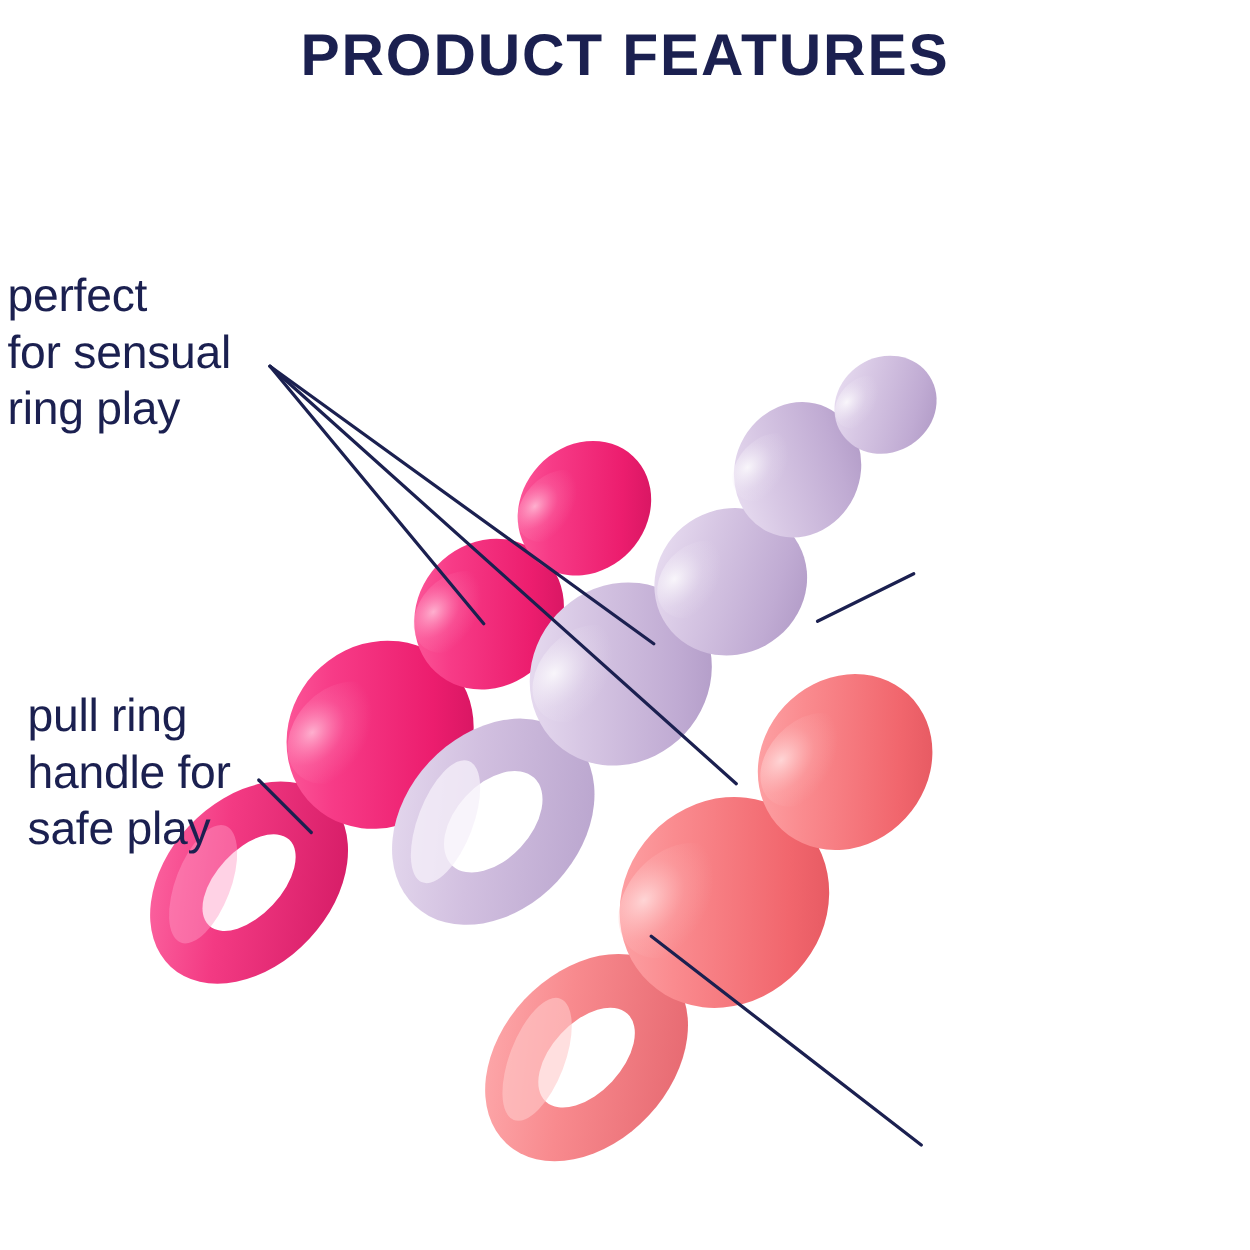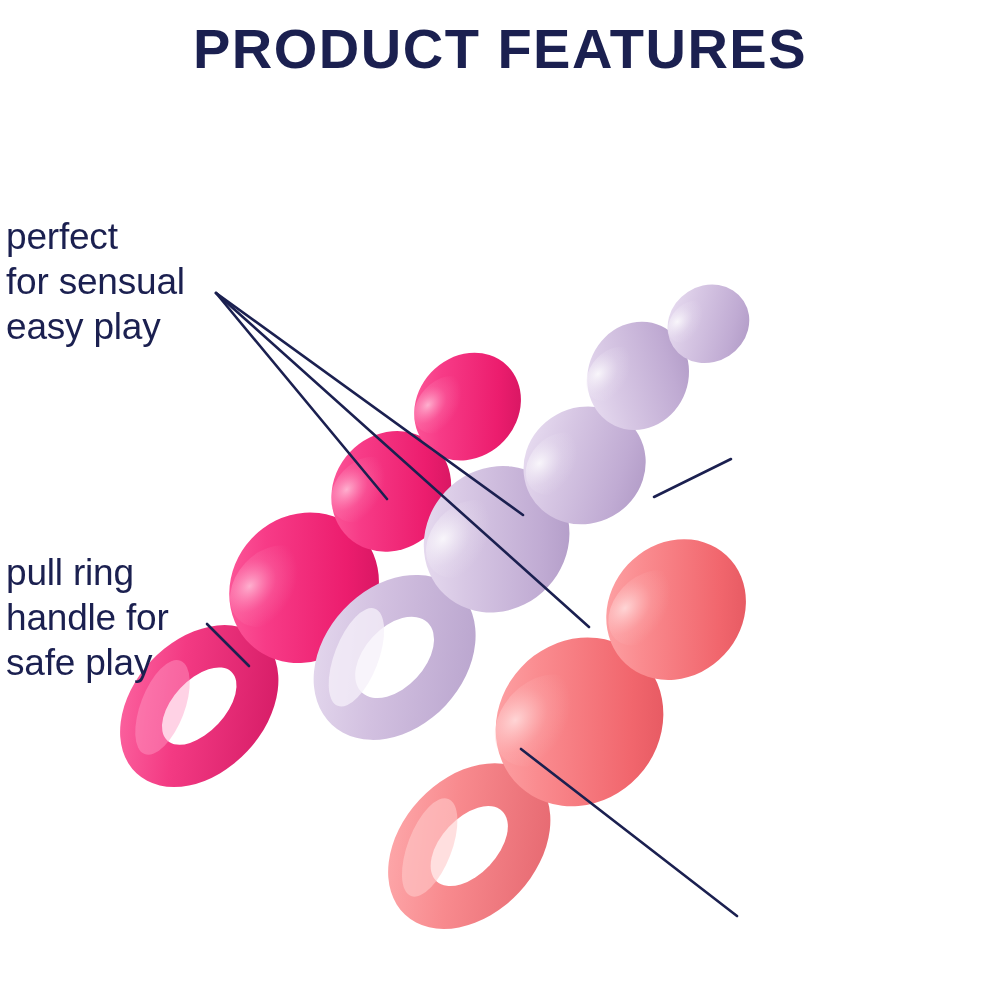--- a/index.html
+++ b/index.html
@@ -16,37 +16,37 @@
     font-family: "Liberation Sans", sans-serif;
   }
   #title {
     position: absolute;
     top: 16px;
     left: 0;
     width: 1000px;
     text-align: center;
     font-family: "Liberation Sans", sans-serif;
     font-weight: bold;
-    font-size: 56px;
+    font-size: 47px;
     letter-spacing: 1.5px;
     color: #1b2050;
     white-space: nowrap;
   }
   .callout {
     position: absolute;
     color: #1b2050;
     font-family: "Liberation Sans", sans-serif;
     font-weight: 500;
     font-size: 37px;
     line-height: 1.22;
     white-space: pre-line;
     letter-spacing: -0.2px;
   }
   #callout-sensual   { left: 6px;   top: 214px; }
-  #callout-pullring  { left: 6px;   top: 550px; }
+  #callout-pullring  { left: 22px;   top: 550px; }
   #callout-gradual   { left: 745px; top: 363px; }
   #callout-silicone  { left: 745px; top: 840px; }
 
   #art {
     position: absolute;
     left: 0; top: 0;
     width: 1000px;
     height: 1000px;
   }
   #leaders {
@@ -201,21 +201,21 @@
       <line x1="216" y1="293" x2="523" y2="515"></line>
       <line x1="216" y1="293" x2="589" y2="627"></line>
       <line x1="207" y1="624" x2="249" y2="666"></line>
       <line x1="731" y1="459" x2="654" y2="497"></line>
       <line x1="521" y1="749" x2="737" y2="916"></line>
     </g>
   </svg>
 
   <div class="callout" id="callout-sensual">perfect
 for sensual
-easy play</div>
+ring play</div>
 
   <div class="callout" id="callout-pullring">pull ring
 handle for
 safe play</div>
 
 
 
 </div>
 
 </body></html>

